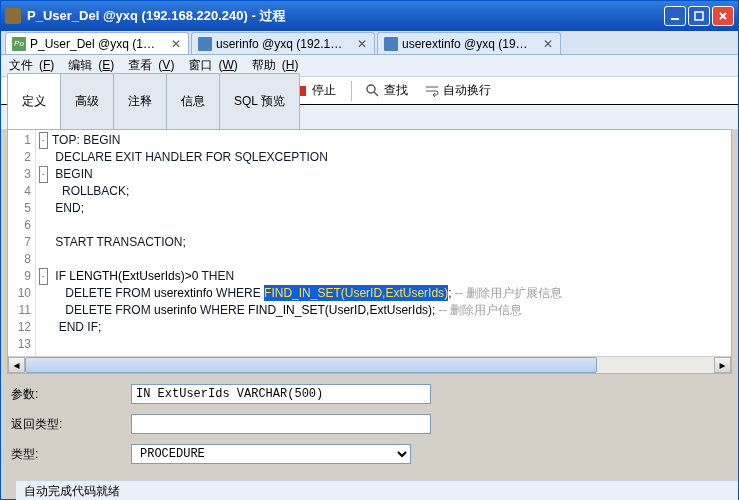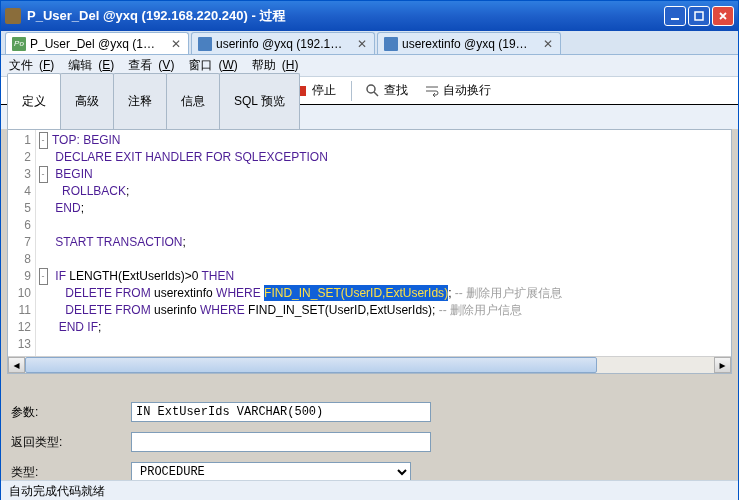--- a/index.html
+++ b/index.html
@@ -33,36 +33,36 @@
 
 .editor{background:#fff;border:1px solid #a8b8c8;margin:0 6px;height:245px;display:flex;flex-direction:column}
 .edbody{flex:1;display:flex;overflow:hidden;font-family:"Courier New",monospace;font-size:13px}
 .gutter{width:28px;background:#fff;border-right:1px solid #e0e0e0;text-align:right;color:#808080;padding-top:2px}
 .gutter div{height:17px;line-height:17px;padding-right:4px}
 .fold{width:14px;background:#fff;padding-top:2px}
 .fold div{height:17px;display:flex;align-items:center;justify-content:center}
 .fmark{width:9px;height:9px;border:1px solid #808080;font-size:9px;line-height:7px;text-align:center;color:#808080}
 .code{flex:1;padding-top:2px;white-space:pre;overflow:hidden}
 .code div{height:17px;line-height:17px;padding-left:2px}
-.kw{color:#4c1d95}
+.kw{color:#0f172a}
 .txt{color:#000}
 .cmt{color:#a0a0a0}
 .sel{background:#1060d8;color:#fde047;padding:1px 0}
 .scrollbar-h{height:17px;background:#eceae5;border-top:1px solid #d0d0d0;display:flex;align-items:stretch}
 .sbbtn{width:17px;background:linear-gradient(#f4f4f4,#d8d8d8);border:1px solid #b0b0b0;display:flex;align-items:center;justify-content:center;cursor:pointer}
 .sbtrack{flex:1;position:relative;background:#eceae5}
 .sbthumb{position:absolute;left:0;top:0;height:100%;background:linear-gradient(#d8e4f4,#b8d0ec);border:1px solid #88a8cc;border-radius:2px}
 
-.form{padding:28px 10px 4px 10px}
+.form{padding:10px 10px 4px 10px}
 .frow{display:flex;align-items:center;margin-bottom:10px}
 .flbl{width:120px}
 .finput{flex:0 0 300px;height:20px;border:1px solid #7f9db9;padding:1px 4px;background:#fff;font-family:"Courier New",monospace}
 select.finput{flex:0 0 280px}
 
-.statusbar{position:absolute;bottom:0;left:1px;right:1px;height:20px;background:#eaf0f8;border-top:1px solid #c8d4e0;padding:2px 8px;line-height:16px}
+.statusbar{position:absolute;bottom:0;left:16px;right:1px;height:20px;background:#eaf0f8;border-top:1px solid #c8d4e0;padding:2px 8px;line-height:16px}
 </style>
 </head>
 <body>
 
 <div class="titlebar">
   <div class="appicon"></div>
   <div class="title">P_User_Del @yxq (192.168.220.240) - 过程</div>
   <div class="winbtn"><svg viewBox="0 0 12 12">
         <rect x="2" y="8" width="8" height="2" fill="#fff"></rect>
       </svg></div>

